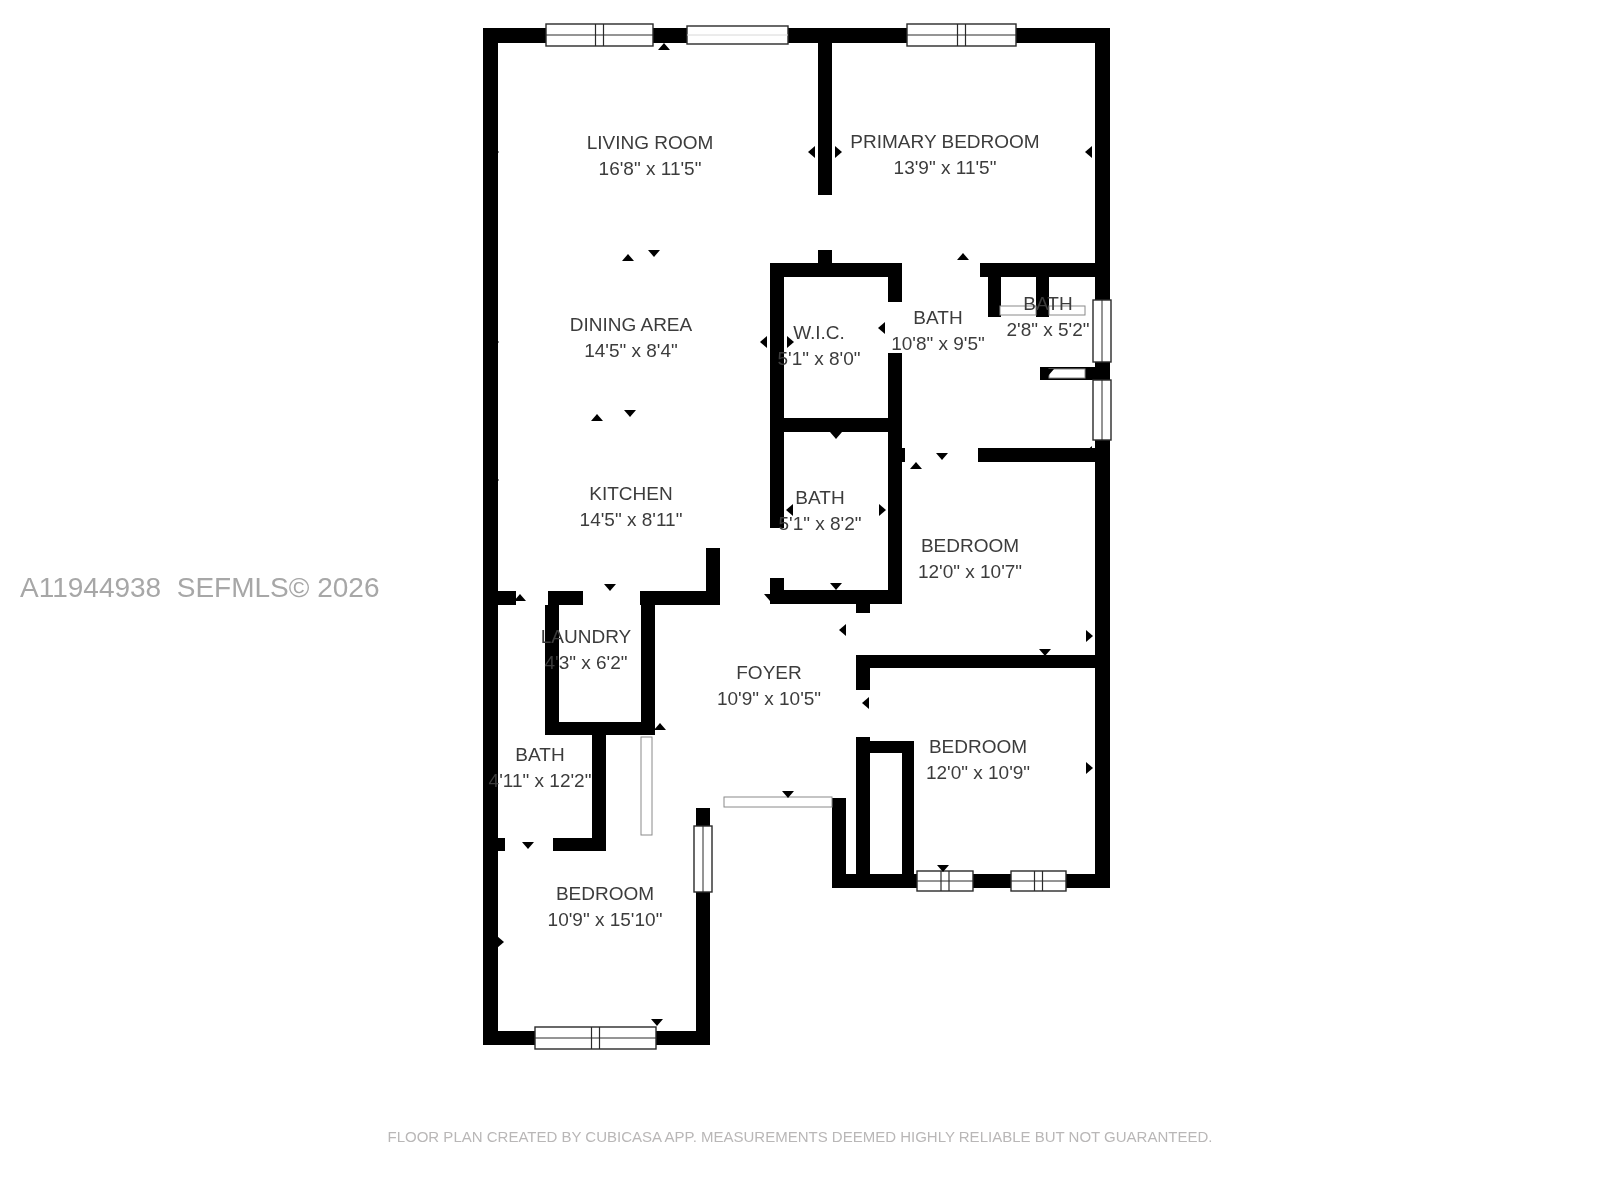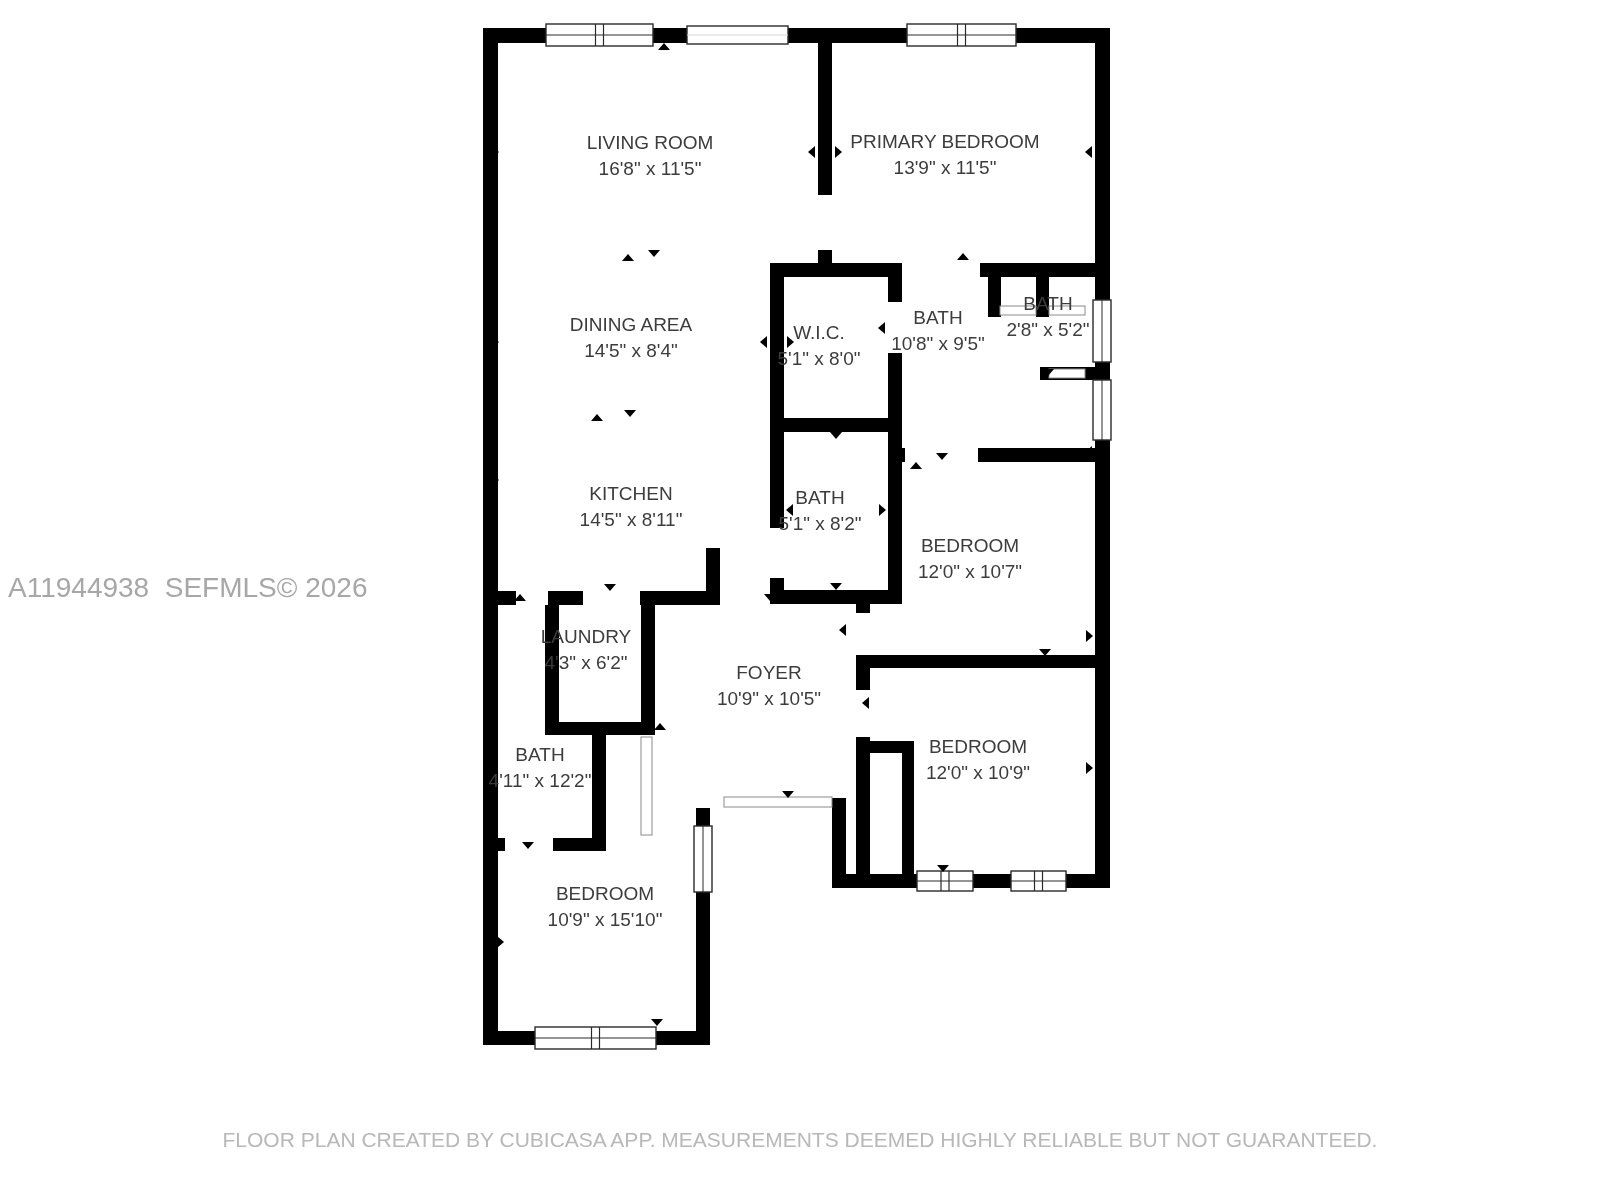--- a/index.html
+++ b/index.html
@@ -7,21 +7,21 @@
          font-family:"Liberation Sans", sans-serif;}
   #plan-svg{position:absolute;left:0;top:0;}
   #watermark{position:absolute;white-space:pre;font-family:"Liberation Sans",sans-serif;}
   #footer-note{position:absolute;left:0;width:100%;text-align:center;
          font-family:"Liberation Sans",sans-serif;}
 </style>
 </head>
 <body>
 
 <div id="stage">
-  <div id="watermark" style="left: 8px; top: 572px; color: rgb(167, 167, 167); font-size: 28px;">A11944938  SEFMLS© 2026</div>
+  <div id="watermark" style="left: 20px; top: 572px; color: rgb(167, 167, 167); font-size: 28px;">A11944938  SEFMLS© 2026</div>
   <svg id="plan-svg" width="1600" height="1200" viewBox="0 0 1600 1200">
       <rect x="483" y="28" width="627" height="15" fill="#000000"></rect>
       <rect x="483" y="28" width="15" height="1017" fill="#000000"></rect>
       <rect x="1095" y="28" width="15" height="860" fill="#000000"></rect>
       <rect x="832" y="874" width="278" height="14" fill="#000000"></rect>
       <rect x="483" y="1031" width="227" height="14" fill="#000000"></rect>
       <rect x="696" y="808" width="14" height="237" fill="#000000"></rect>
       <rect x="832" y="798" width="14" height="90" fill="#000000"></rect>
       <rect x="818" y="28" width="14" height="167" fill="#000000"></rect>
       <rect x="818" y="250" width="14" height="27" fill="#000000"></rect>
@@ -135,14 +135,14 @@
       <text x="1048" y="310" text-anchor="middle" fill="#3c3c3c" font-family="&quot;Liberation Sans&quot;, sans-serif" font-size="19"><tspan x="1048">BATH</tspan><tspan x="1048" dy="26">2'8" x 5'2"</tspan></text>
       <text x="631" y="500" text-anchor="middle" fill="#3c3c3c" font-family="&quot;Liberation Sans&quot;, sans-serif" font-size="19"><tspan x="631">KITCHEN</tspan><tspan x="631" dy="26">14'5" x 8'11"</tspan></text>
       <text x="820" y="504" text-anchor="middle" fill="#3c3c3c" font-family="&quot;Liberation Sans&quot;, sans-serif" font-size="19"><tspan x="820">BATH</tspan><tspan x="820" dy="26">5'1" x 8'2"</tspan></text>
       <text x="970" y="552" text-anchor="middle" fill="#3c3c3c" font-family="&quot;Liberation Sans&quot;, sans-serif" font-size="19"><tspan x="970">BEDROOM</tspan><tspan x="970" dy="26">12'0" x 10'7"</tspan></text>
       <text x="586" y="643" text-anchor="middle" fill="#3c3c3c" font-family="&quot;Liberation Sans&quot;, sans-serif" font-size="19"><tspan x="586">LAUNDRY</tspan><tspan x="586" dy="26">4'3" x 6'2"</tspan></text>
       <text x="769" y="679" text-anchor="middle" fill="#3c3c3c" font-family="&quot;Liberation Sans&quot;, sans-serif" font-size="19"><tspan x="769">FOYER</tspan><tspan x="769" dy="26">10'9" x 10'5"</tspan></text>
       <text x="540" y="761" text-anchor="middle" fill="#3c3c3c" font-family="&quot;Liberation Sans&quot;, sans-serif" font-size="19"><tspan x="540">BATH</tspan><tspan x="540" dy="26">4'11" x 12'2"</tspan></text>
       <text x="978" y="753" text-anchor="middle" fill="#3c3c3c" font-family="&quot;Liberation Sans&quot;, sans-serif" font-size="19"><tspan x="978">BEDROOM</tspan><tspan x="978" dy="26">12'0" x 10'9"</tspan></text>
       <text x="605" y="900" text-anchor="middle" fill="#3c3c3c" font-family="&quot;Liberation Sans&quot;, sans-serif" font-size="19"><tspan x="605">BEDROOM</tspan><tspan x="605" dy="26">10'9" x 15'10"</tspan></text>
     </svg>
-  <div id="footer-note" style="top: 1128px; color: rgb(185, 183, 183); font-size: 21px;">FLOOR PLAN CREATED BY CUBICASA APP. MEASUREMENTS DEEMED HIGHLY RELIABLE BUT NOT GUARANTEED.</div>
+  <div id="footer-note" style="top: 1128px; color: rgb(185, 183, 183); font-size: 15px;">FLOOR PLAN CREATED BY CUBICASA APP. MEASUREMENTS DEEMED HIGHLY RELIABLE BUT NOT GUARANTEED.</div>
 </div>
 
 </body></html>

